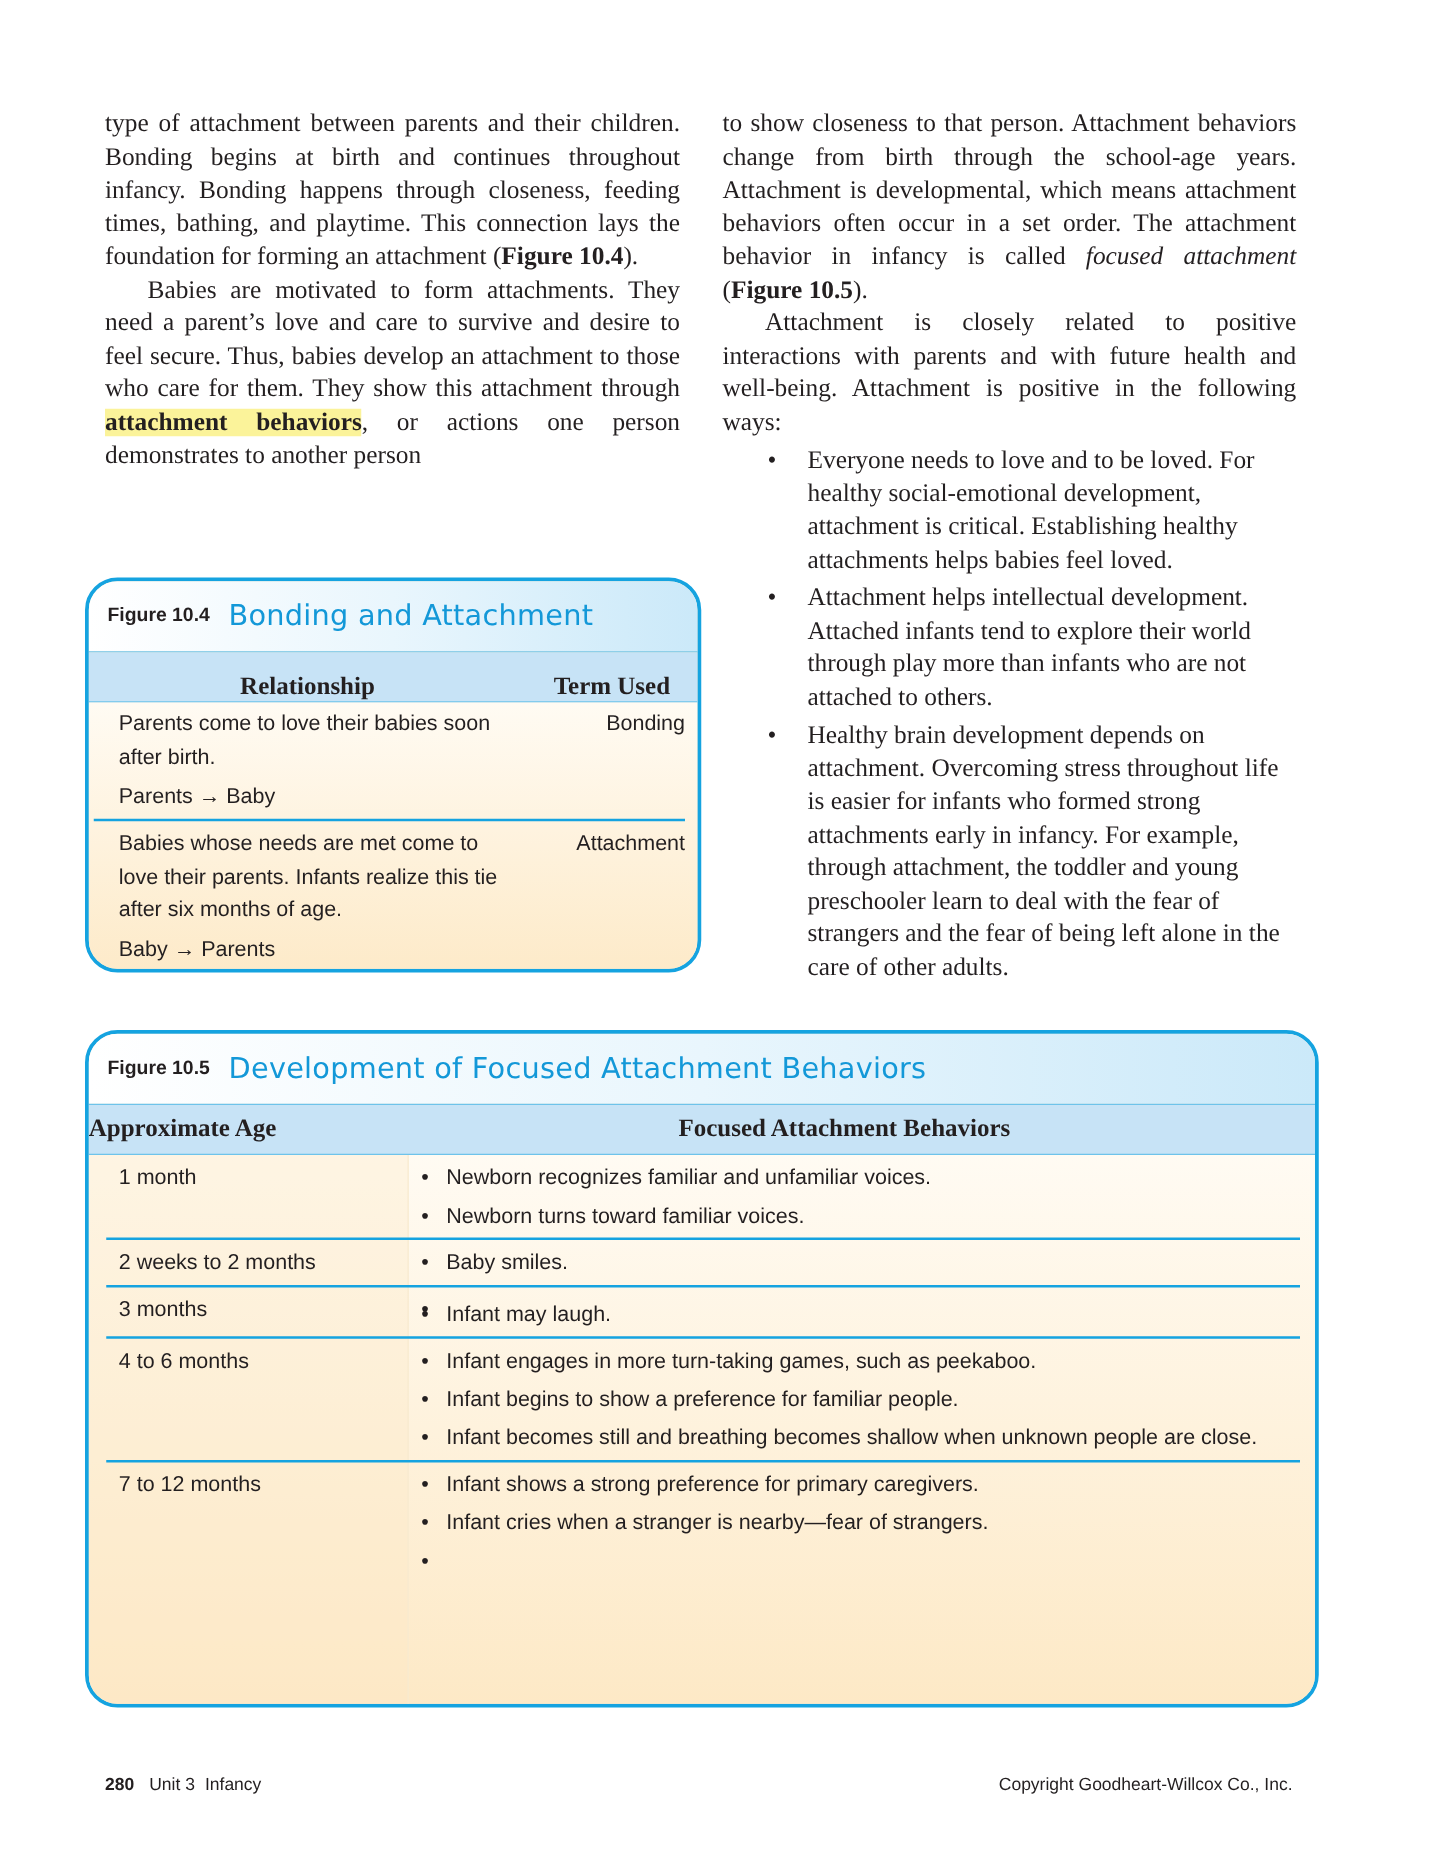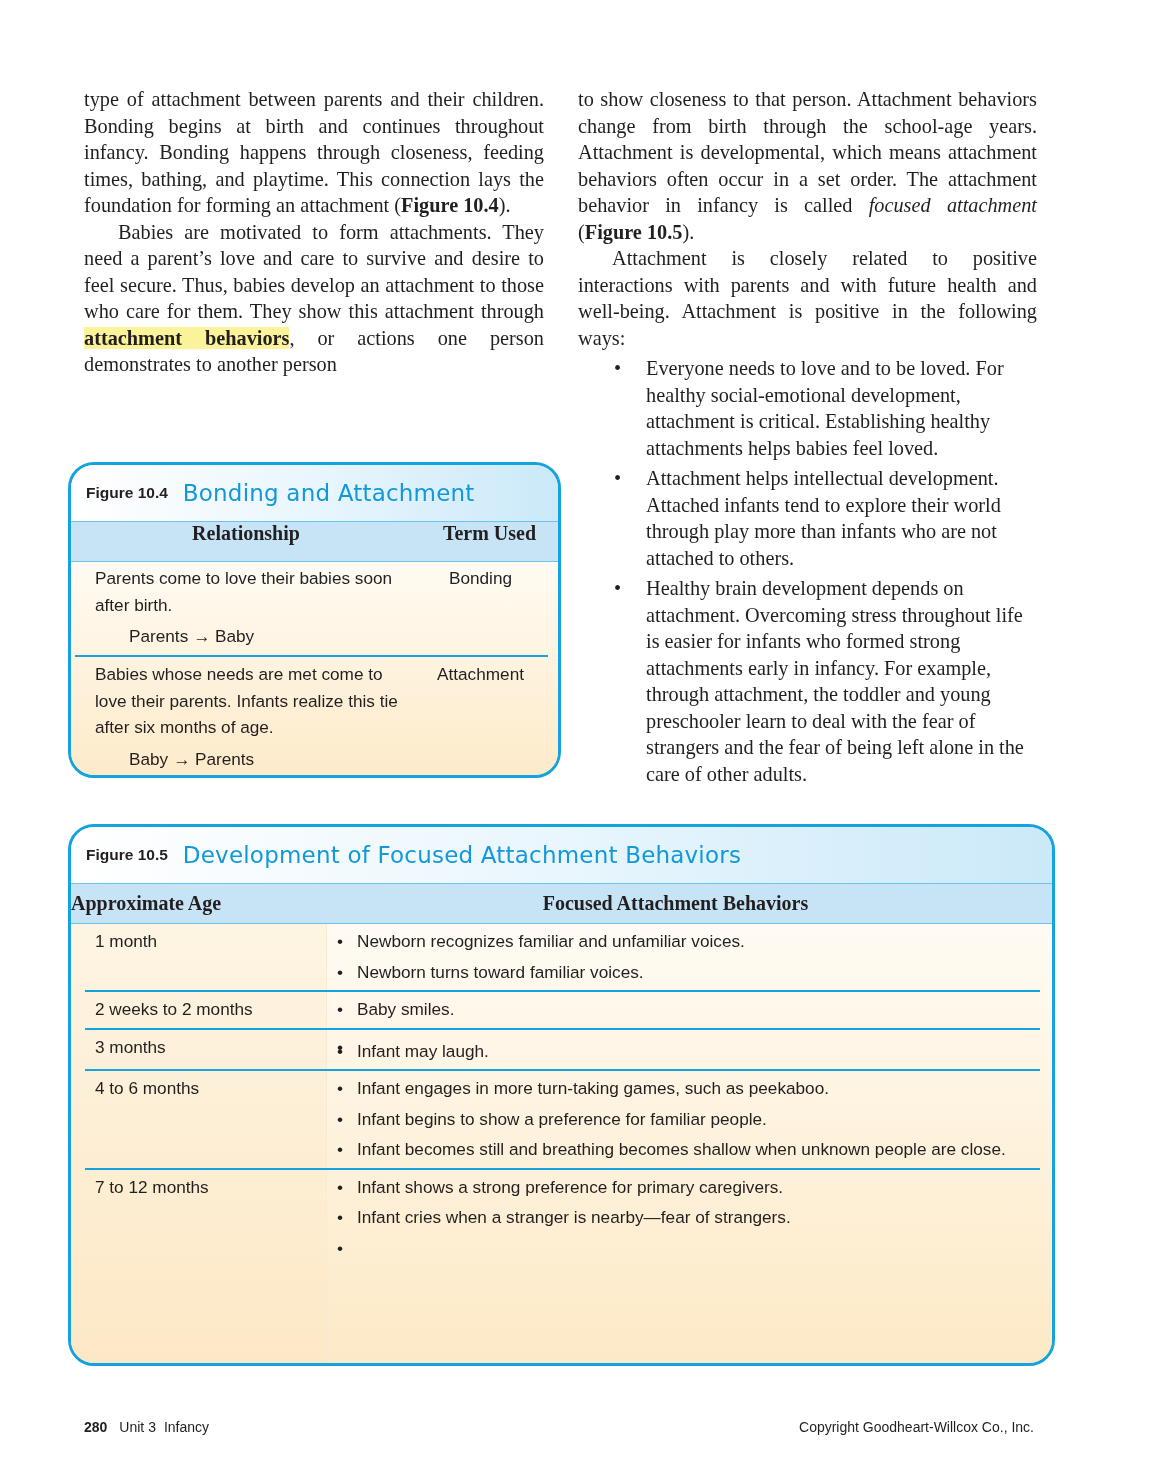--- a/index.html
+++ b/index.html
@@ -20,31 +20,31 @@
   
   .fig { position: absolute; border: 3.5px solid #15a3e0; border-radius: 26px; overflow: hidden; background: #fdf2dc; }
   .fig-title { height: 54px; padding-left: 15px; display: flex; align-items: center; background: linear-gradient(90deg, #ffffff 0%, #e9f6fd 50%, #cbe9f9 100%); border-bottom: 1.5px solid #6ec3ea; }
   .fig-num { font-family: "Liberation Sans", sans-serif; font-weight: bold; font-size: 15.5px; color: #231f20; margin-right: 15px; }
   .fig-name { font-family: "DejaVu Sans", sans-serif; font-size: 23px; color: #1398d8; letter-spacing: 0.2px; }
   .thead { display: flex; background: #c7e3f6; border-bottom: 1.5px solid #6ec3ea; font-family: "Liberation Serif", serif; font-weight: bold; font-size: 20px; color: #231f20; }
 
   
   #fig4 { left: 68px; top: 462px; width: 493px; height: 316px; }
   #fig4 .fig-title { height: 57px; }
-  #fig4 .thead { height: 40px; align-items: flex-start; }
+  #fig4 .thead { height: 40px; align-items: flex-end; }
   #fig4 .thead .c1 { width: 350px; text-align: center; }
   #fig4 .thead .c2 { flex: 1; text-align: center; }
   #fig4 .tbody { background: linear-gradient(180deg, #fffbf3 0%, #fde9c6 100%); height: 230px; padding: 0 10px 0 0; }
   #fig4 .row { display: flex; font-family: "Liberation Sans", sans-serif; font-size: 17.2px; line-height: 26.5px; color: #231f20; margin-left: 4px; }
   #fig4 .row .c1 { width: 338px; padding-left: 20px; }
-  #fig4 .row .c2 { flex: 1; text-align: center; }
+  #fig4 .row .c2 { flex: 1; text-align: right; }
   #fig4 .row + .row { border-top: 2px solid #15a3e0; }
   #fig4 .row1 { padding-top: 3px; height: 93px; }
   #fig4 .row2 { padding-top: 4px; }
-  #fig4 .arrow-line { margin-top: 5px; margin-left: 34px; }
+  #fig4 .arrow-line { margin-top: 5px; }
 
   
   #fig5 { left: 68px; top: 824px; width: 987px; height: 542px; }
   #fig5 .fig-title { height: 57px; }
   #fig5 .thead { height: 40px; align-items: center; }
   #fig5 .thead .c1 { width: 258px; text-align: left; }
   #fig5 .thead .c2 { flex: 1; text-align: center; padding-right: 30px; }
   #fig5 .tbody { background: linear-gradient(180deg, #fffbf3 0%, #fde9c6 100%); position: relative; height: 440px; }
   #fig5 .colshade { position: absolute; left: 0; top: 0; bottom: 0; width: 256px; background: rgba(253, 233, 198, 0.35); border-right: 1px solid #f7ead0; }
   #fig5 .row { position: relative; display: flex; font-family: "Liberation Sans", sans-serif; font-size: 17.2px; line-height: 26.5px; color: #231f20; margin: 0 12px 0 14px; padding-top: 4px; padding-bottom: 5px; }

